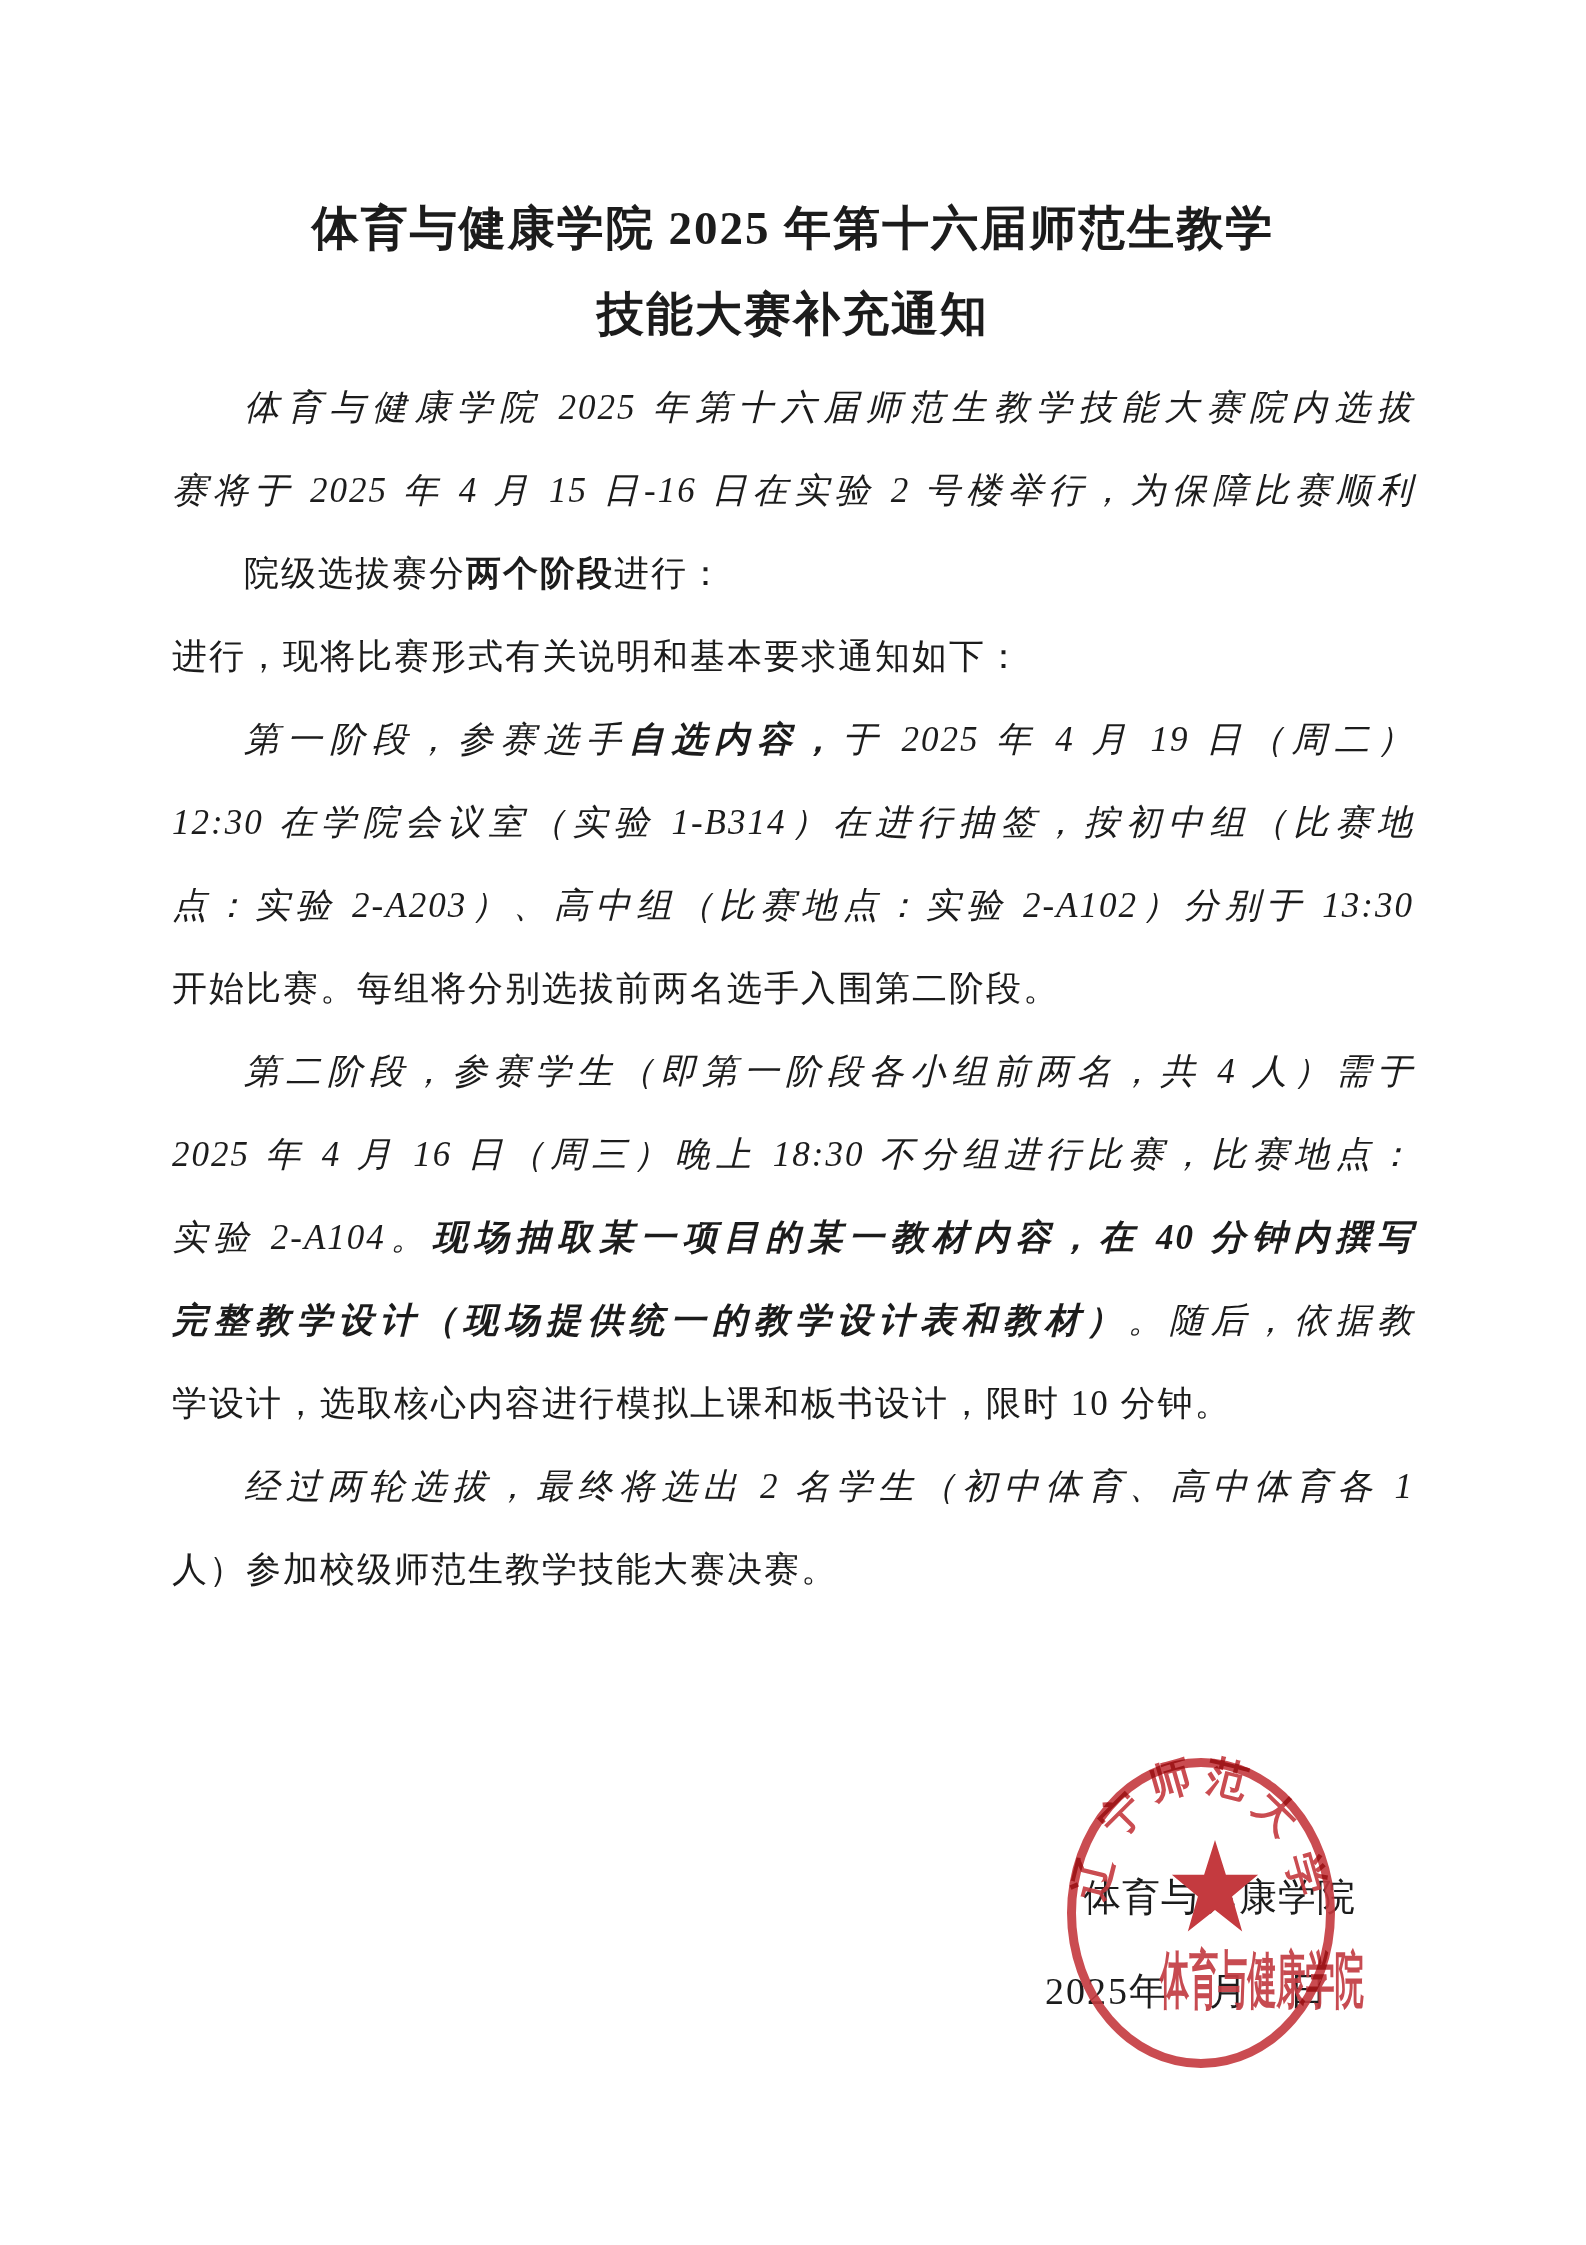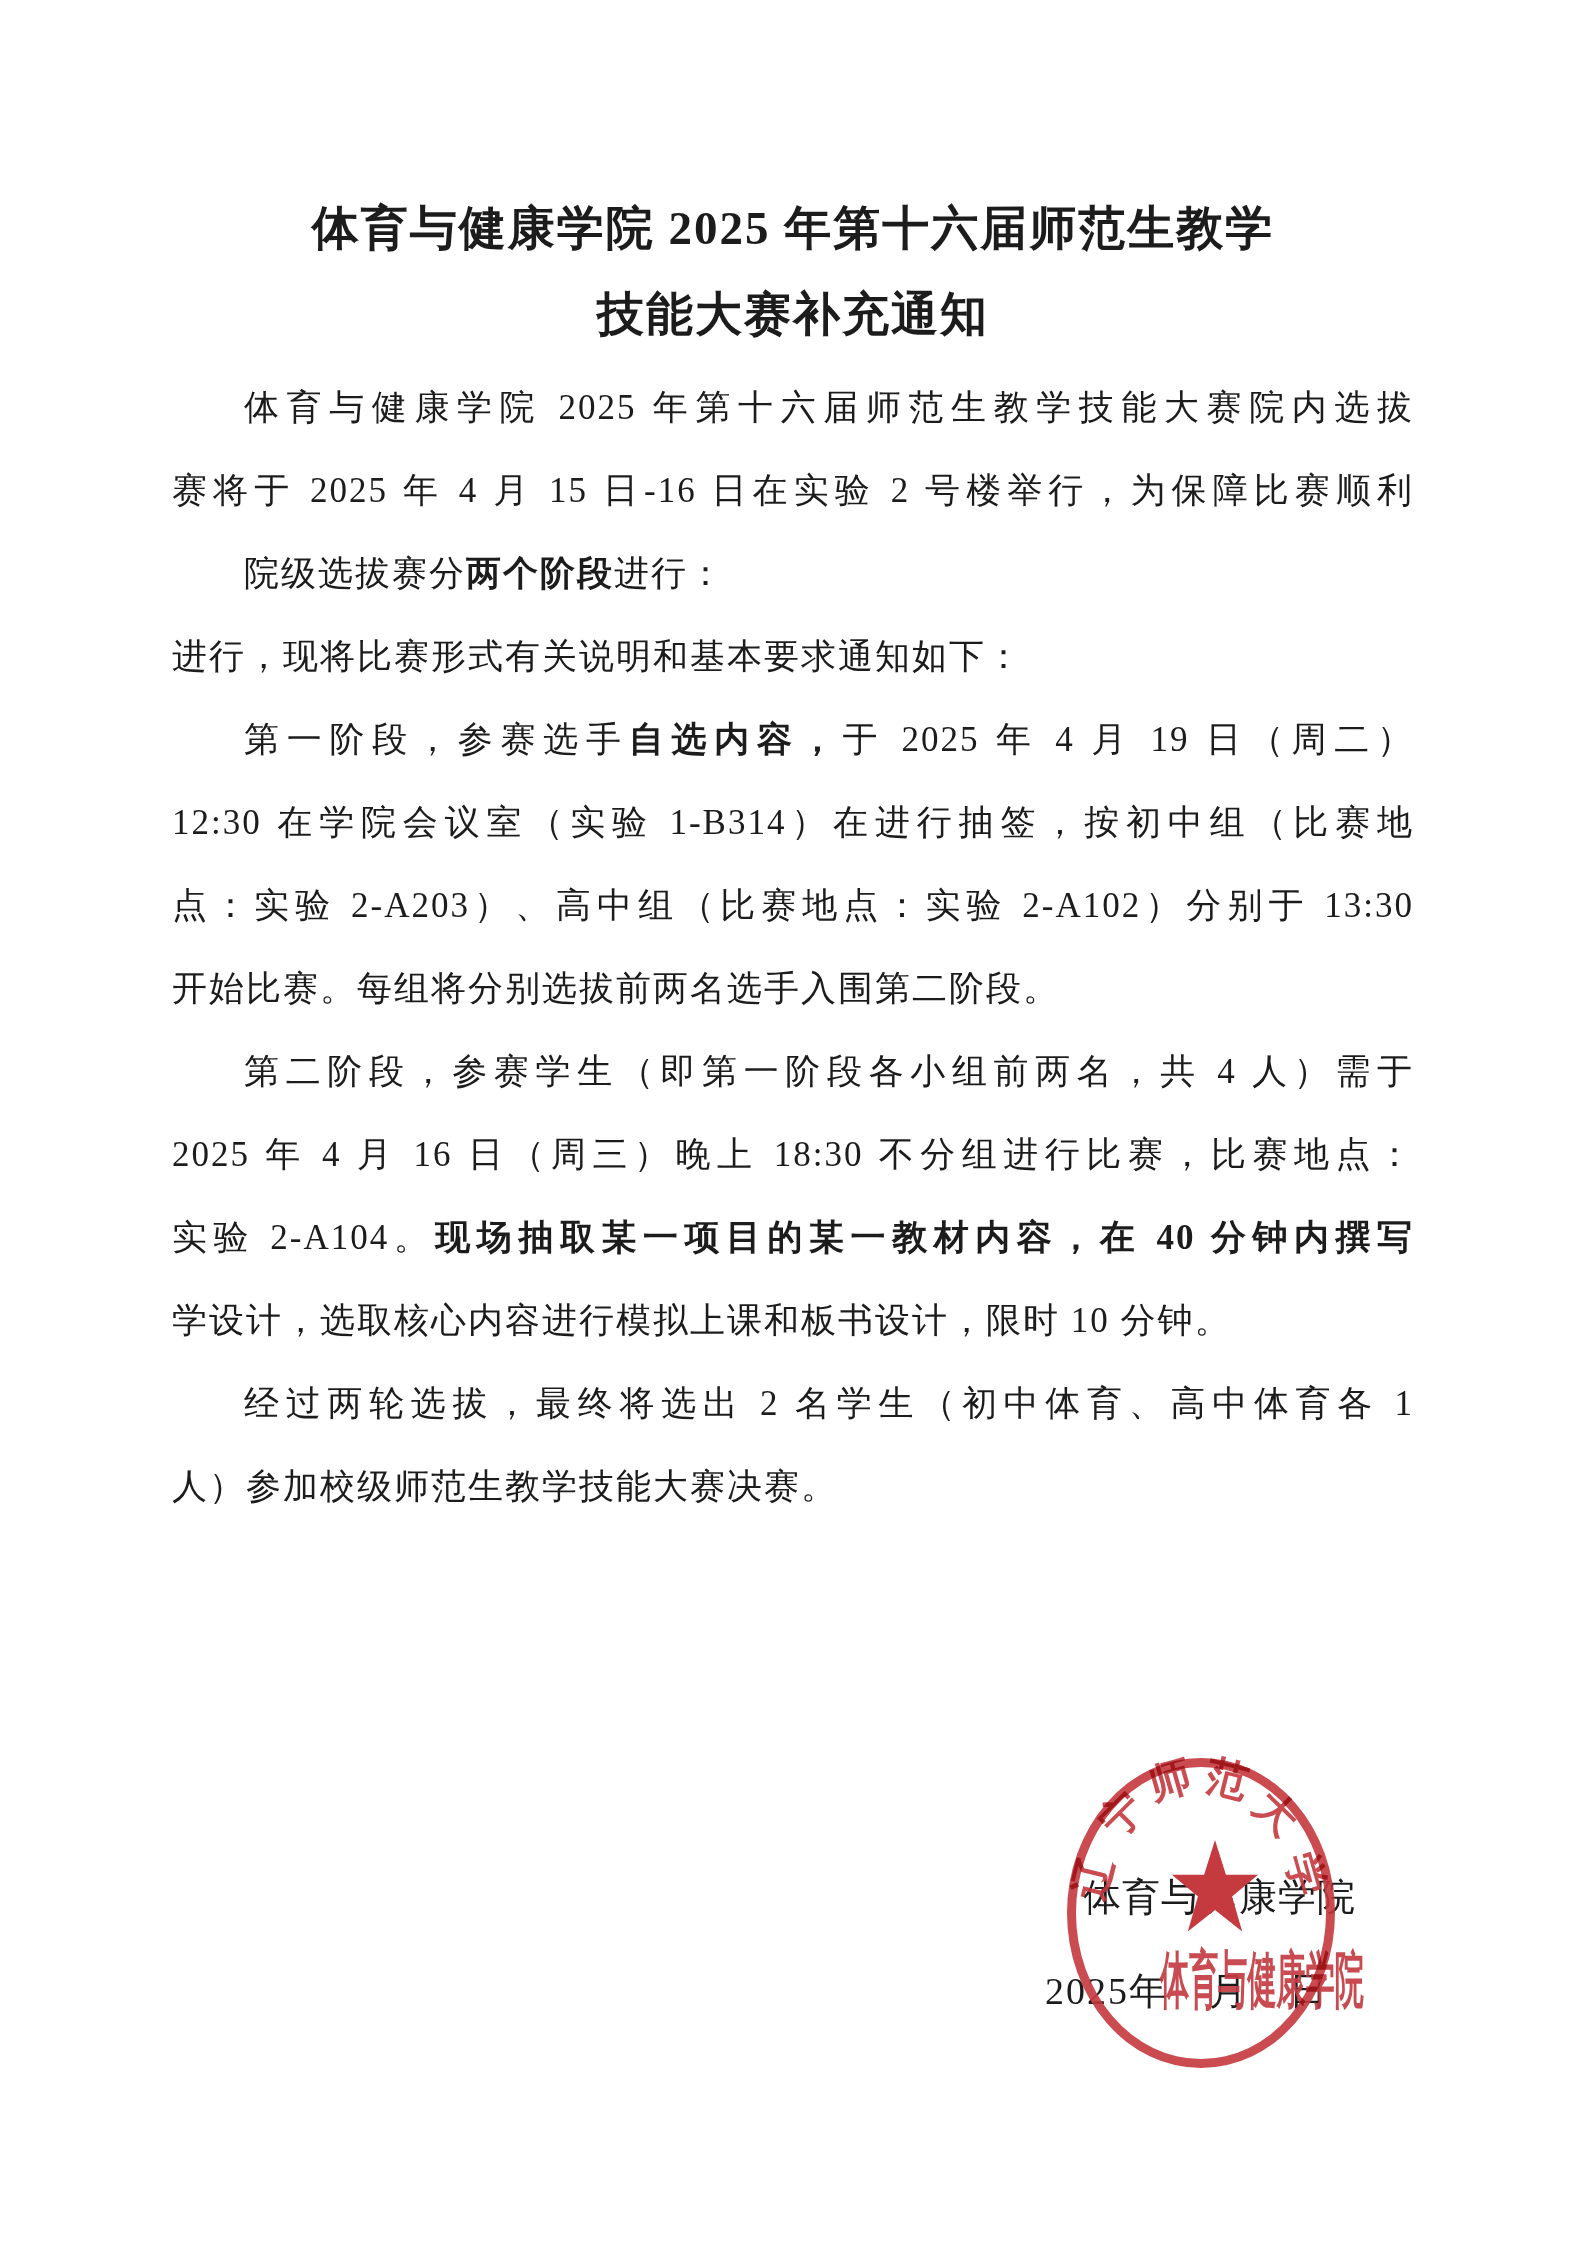--- a/index.html
+++ b/index.html
@@ -15,21 +15,21 @@
   .title-block{
     position:absolute;top:185px;left:0;width:100%;
     text-align:center;font-weight:700;
     font-size:47px;line-height:86px;letter-spacing:2px;
   }
   .body-block{
     position:absolute;left:172px;top:366px;width:1242px;
     font-size:35px;letter-spacing:2px;
   }
   .line{height:83px;line-height:83px;}
-  .line.full{text-align:justify;text-align-last:justify;}
+  .line.full{text-align:justify;text-align-last:justify;font-style:italic;}
   .line.indent{text-indent:72px;}
   .b{font-weight:700;}
   .sig-org{
     position:absolute;left:1083px;top:1872px;
     font-size:38px;letter-spacing:1px;z-index:1;
   }
   .sig-date{
     position:absolute;left:1045px;top:1966px;
     font-size:38px;letter-spacing:2px;z-index:1;
   }
@@ -76,20 +76,21 @@
       <div class="line full"><span>赛将于 2025 年 4 月 15 日-16 日在实验 2 号楼举行，为保障比赛顺利</span></div>
       <div class="line indent"><span>院级选拔赛分</span><span class="b">两个阶段</span><span>进行：</span></div>
       <div class="line"><span>进行，现将比赛形式有关说明和基本要求通知如下：</span></div>
       <div class="line full indent"><span>第一阶段，参赛选手</span><span class="b">自选内容，</span><span>于 2025 年 4 月 19 日（周二）</span></div>
       <div class="line full"><span>12:30 在学院会议室（实验 1-B314）在进行抽签，按初中组（比赛地</span></div>
       <div class="line full"><span>点：实验 2-A203）、高中组（比赛地点：实验 2-A102）分别于 13:30</span></div>
       <div class="line"><span>开始比赛。每组将分别选拔前两名选手入围第二阶段。</span></div>
       <div class="line full indent"><span>第二阶段，参赛学生（即第一阶段各小组前两名，共 4 人）需于</span></div>
       <div class="line full"><span>2025 年 4 月 16 日（周三）晚上 18:30 不分组进行比赛，比赛地点：</span></div>
       <div class="line full"><span>实验 2-A104。</span><span class="b">现场抽取某一项目的某一教材内容，在 40 分钟内撰写</span></div>
+      <div class="line full"><span class="b">完整教学设计（现场提供统一的教学设计表和教材）</span><span>。随后，依据教</span></div>
       <div class="line"><span>学设计，选取核心内容进行模拟上课和板书设计，限时 10 分钟。</span></div>
       <div class="line full indent"><span>经过两轮选拔，最终将选出 2 名学生（初中体育、高中体育各 1</span></div>
       <div class="line"><span>人）参加校级师范生教学技能大赛决赛。</span></div>
     </div>
 
   <div class="sig-org">体育与健康学院</div>
   <div class="sig-date">2025年　月　日</div>
 
   <div class="stamp">
     <div class="stamp-ring"></div>

